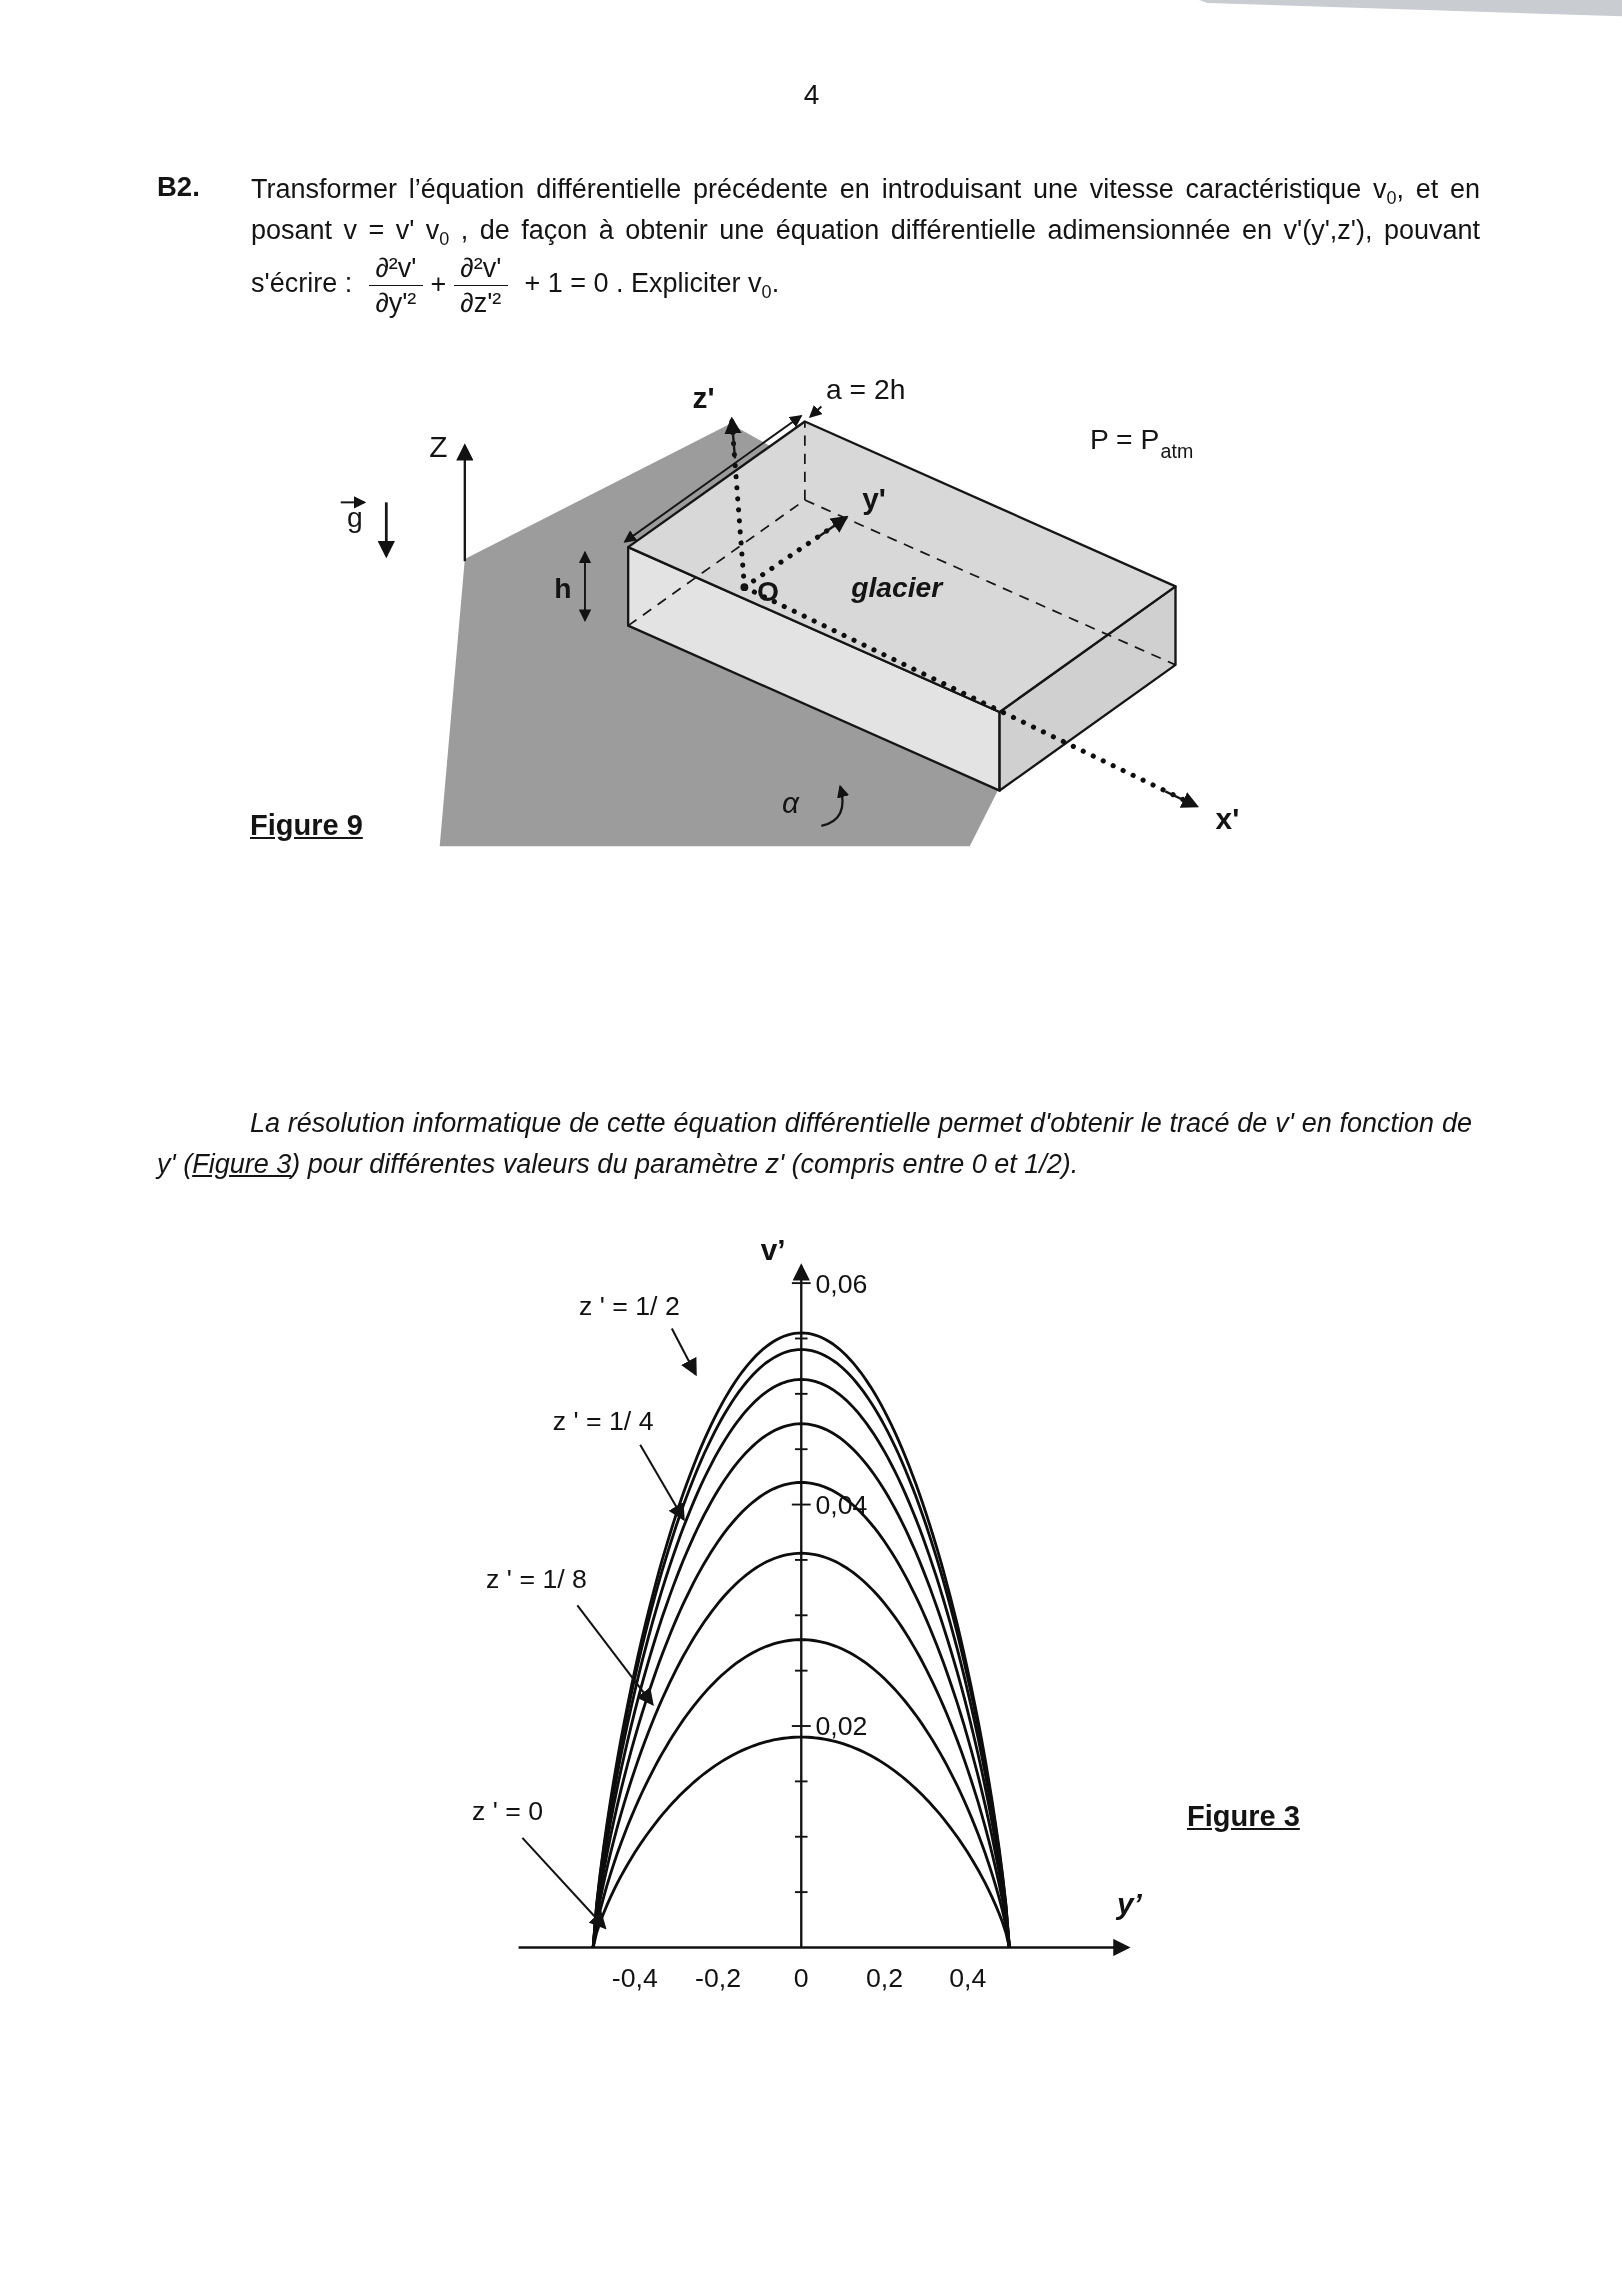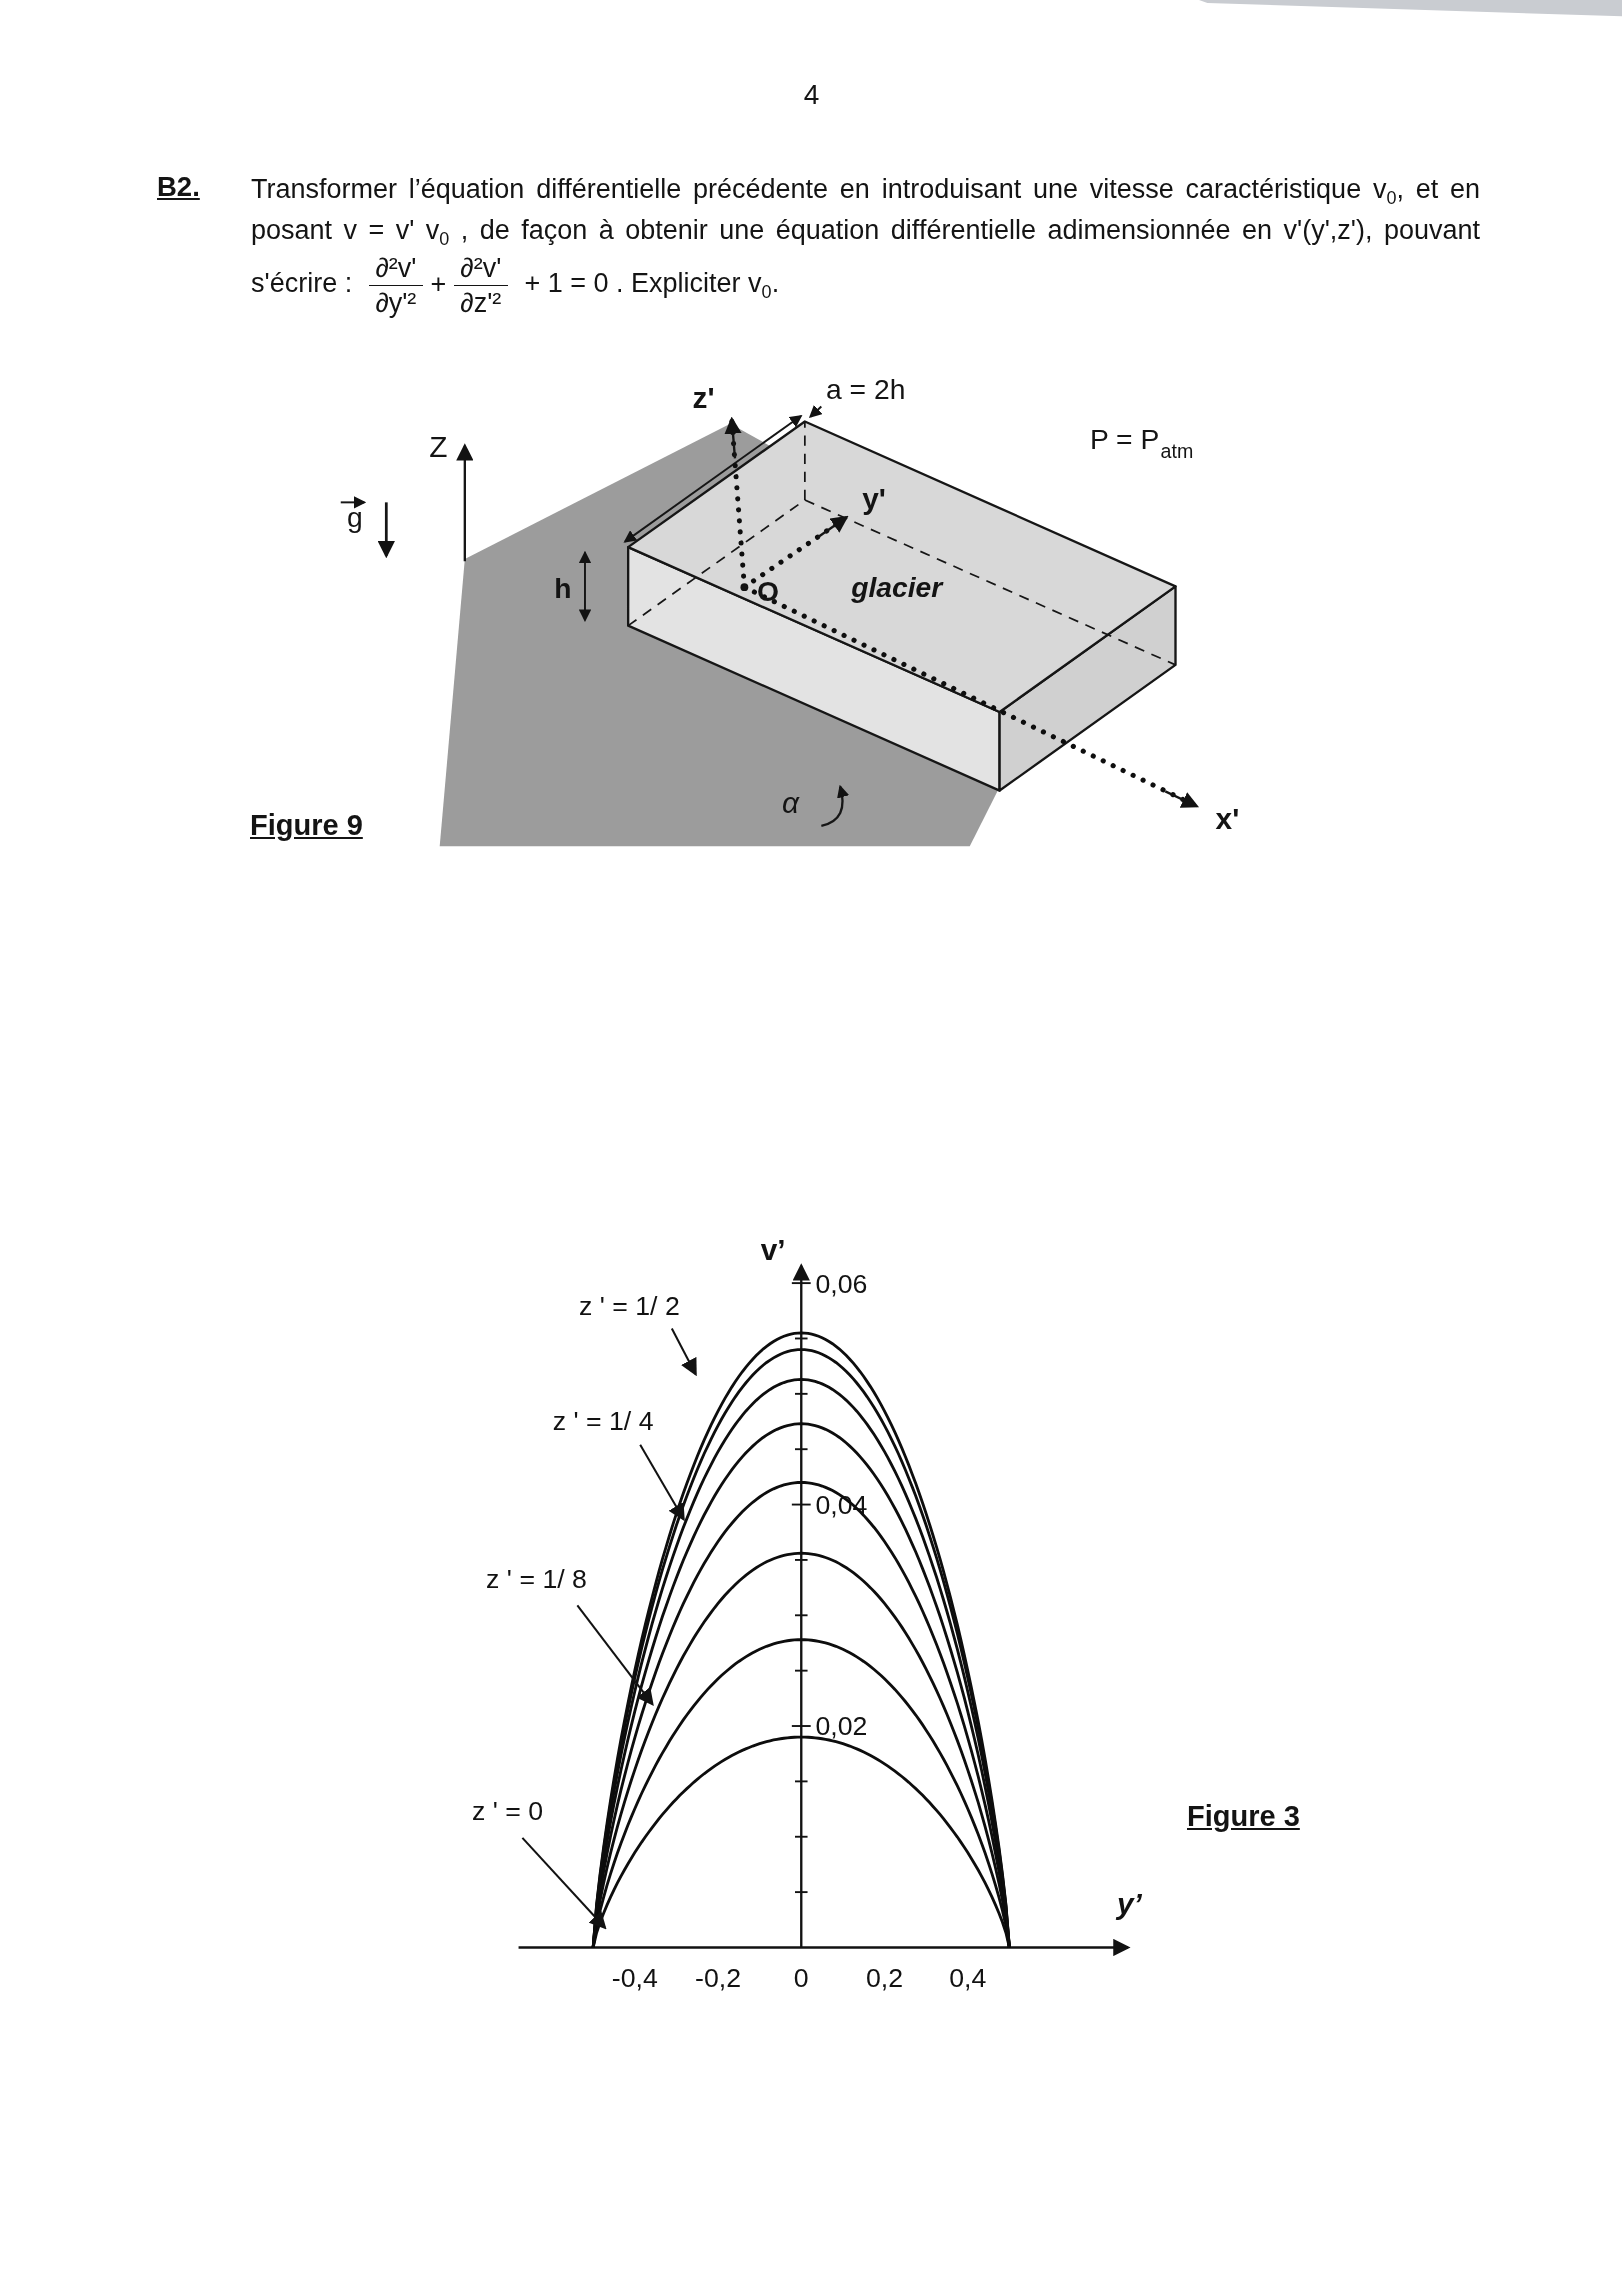--- a/index.html
+++ b/index.html
@@ -5,21 +5,21 @@
   html,body{margin:0;padding:0;background:#ffffff;}
   body{font-family:"Liberation Sans","DejaVu Sans",sans-serif;color:#141414;}
   .page{position:relative;width:1623px;height:2295px;background:#ffffff;overflow:hidden;}
 
   .scan-mark{position:absolute;top:0;right:0;width:424px;height:20.4px;background:#c9ccd1;
              clip-path:polygon(0 0,100% 0,100% 80%,2% 15%);}
 
   .pageno{position:absolute;top:79px;left:0;width:100%;text-align:center;font-size:28px;}
 
   .qrow{position:absolute;left:157px;right:143px;display:flex;}
-  .qlabel{flex:0 0 94px;width:94px;font-weight:bold;text-decoration:underline;font-size:27.5px;padding-top:1.6px;}
+  .qlabel{flex:0 0 94px;width:94px;font-weight:bold;font-size:27.5px;padding-top:1.6px;}
   .qtext{flex:1;font-size:27px;line-height:1.52;text-align:justify;}
   .qtext sub{font-size:18px;line-height:0;}
 
   .eq{white-space:nowrap;display:inline-block;vertical-align:middle;margin:0 6.3px;}
   .frac{display:inline-block;vertical-align:middle;text-align:right;margin:0 3.1px;line-height:1.12;}
   .frac .num{display:block;padding:1.6px 6.3px 2.4px 6.3px;border-bottom:1.6px solid #141414;}
   .frac .den{display:block;padding:1.6px 6.3px 0 6.3px;}
   .op{display:inline-block;margin:0 4.7px;vertical-align:middle;}
 
   .note{position:absolute;left:157px;right:151px;top:1103px;font-size:27px;font-style:italic;
@@ -123,20 +123,21 @@
     <text class="f2lab-lg f2i" x="796" y="576">α</text>
     <path class="mid" d="M 846 592 Q 882 584 870 542" marker-end="url(#arrXS)"></path>
 
     <text class="f2lab" x="1188" y="112">P = P</text>
     <text class="f2lab-sm" x="1278" y="124">atm</text>
   </svg>
 
   <div class="figcap" style="left:250px;top:809px">Figure 9</div>
 
 
+  <div class="note"><span>La résolution informatique de cette équation différentielle permet d'obtenir le tracé de v' en fonction de y' (</span><span class="uline">Figure 3</span><span>) pour différentes valeurs du paramètre z' (compris entre 0 et 1/2).</span></div>
 
   <svg id="fig3-svg" width="911" height="801" viewBox="0 0 1160 1020">
     <defs>
       <marker id="arr3" viewBox="0 0 10 10" refX="8.5" refY="5" markerUnits="userSpaceOnUse" markerWidth="22" markerHeight="22" orient="auto-start-reverse">
           <path d="M0 0 L10 5 L0 10 z" fill="#121212"></path>
         </marker>
     </defs>
   <line x1="100" y1="920" x2="876" y2="920" class="ax" marker-end="url(#arr3)"></line>
       <line x1="460" y1="920" x2="460" y2="52" class="ax" marker-end="url(#arr3)"></line>
       <text x="440" y="44" class="axlab" text-anchor="end">v’</text>

